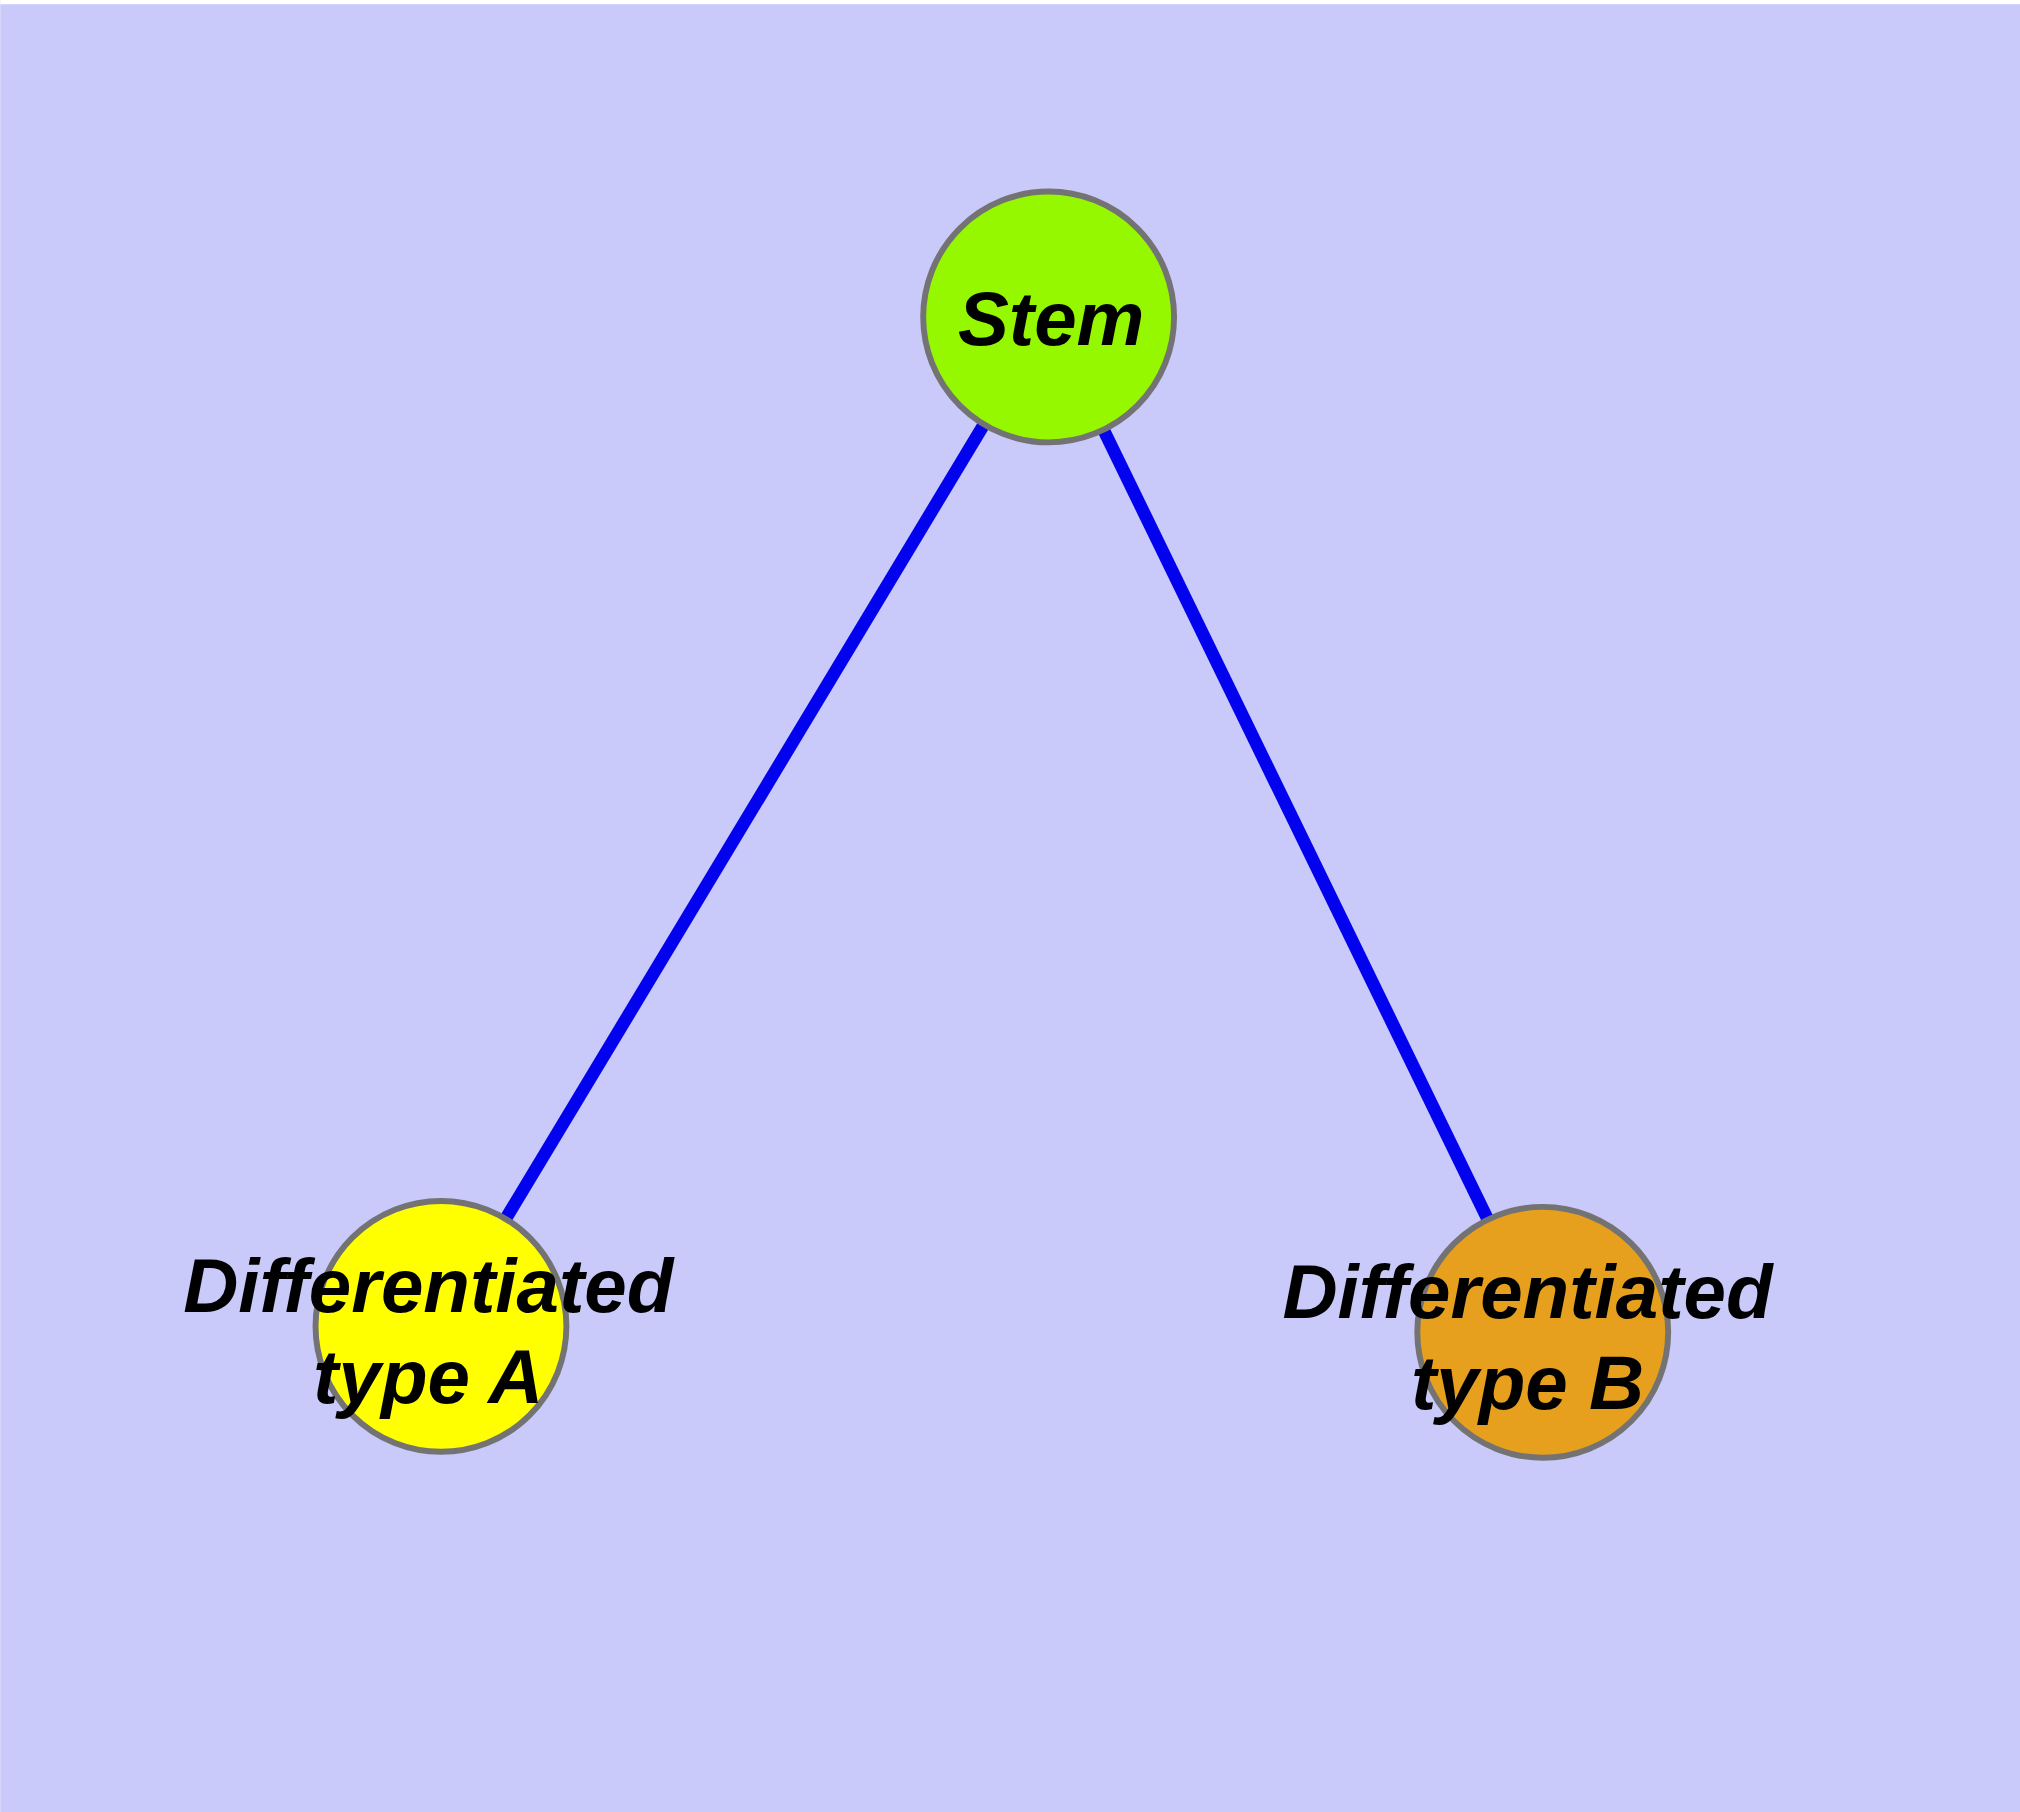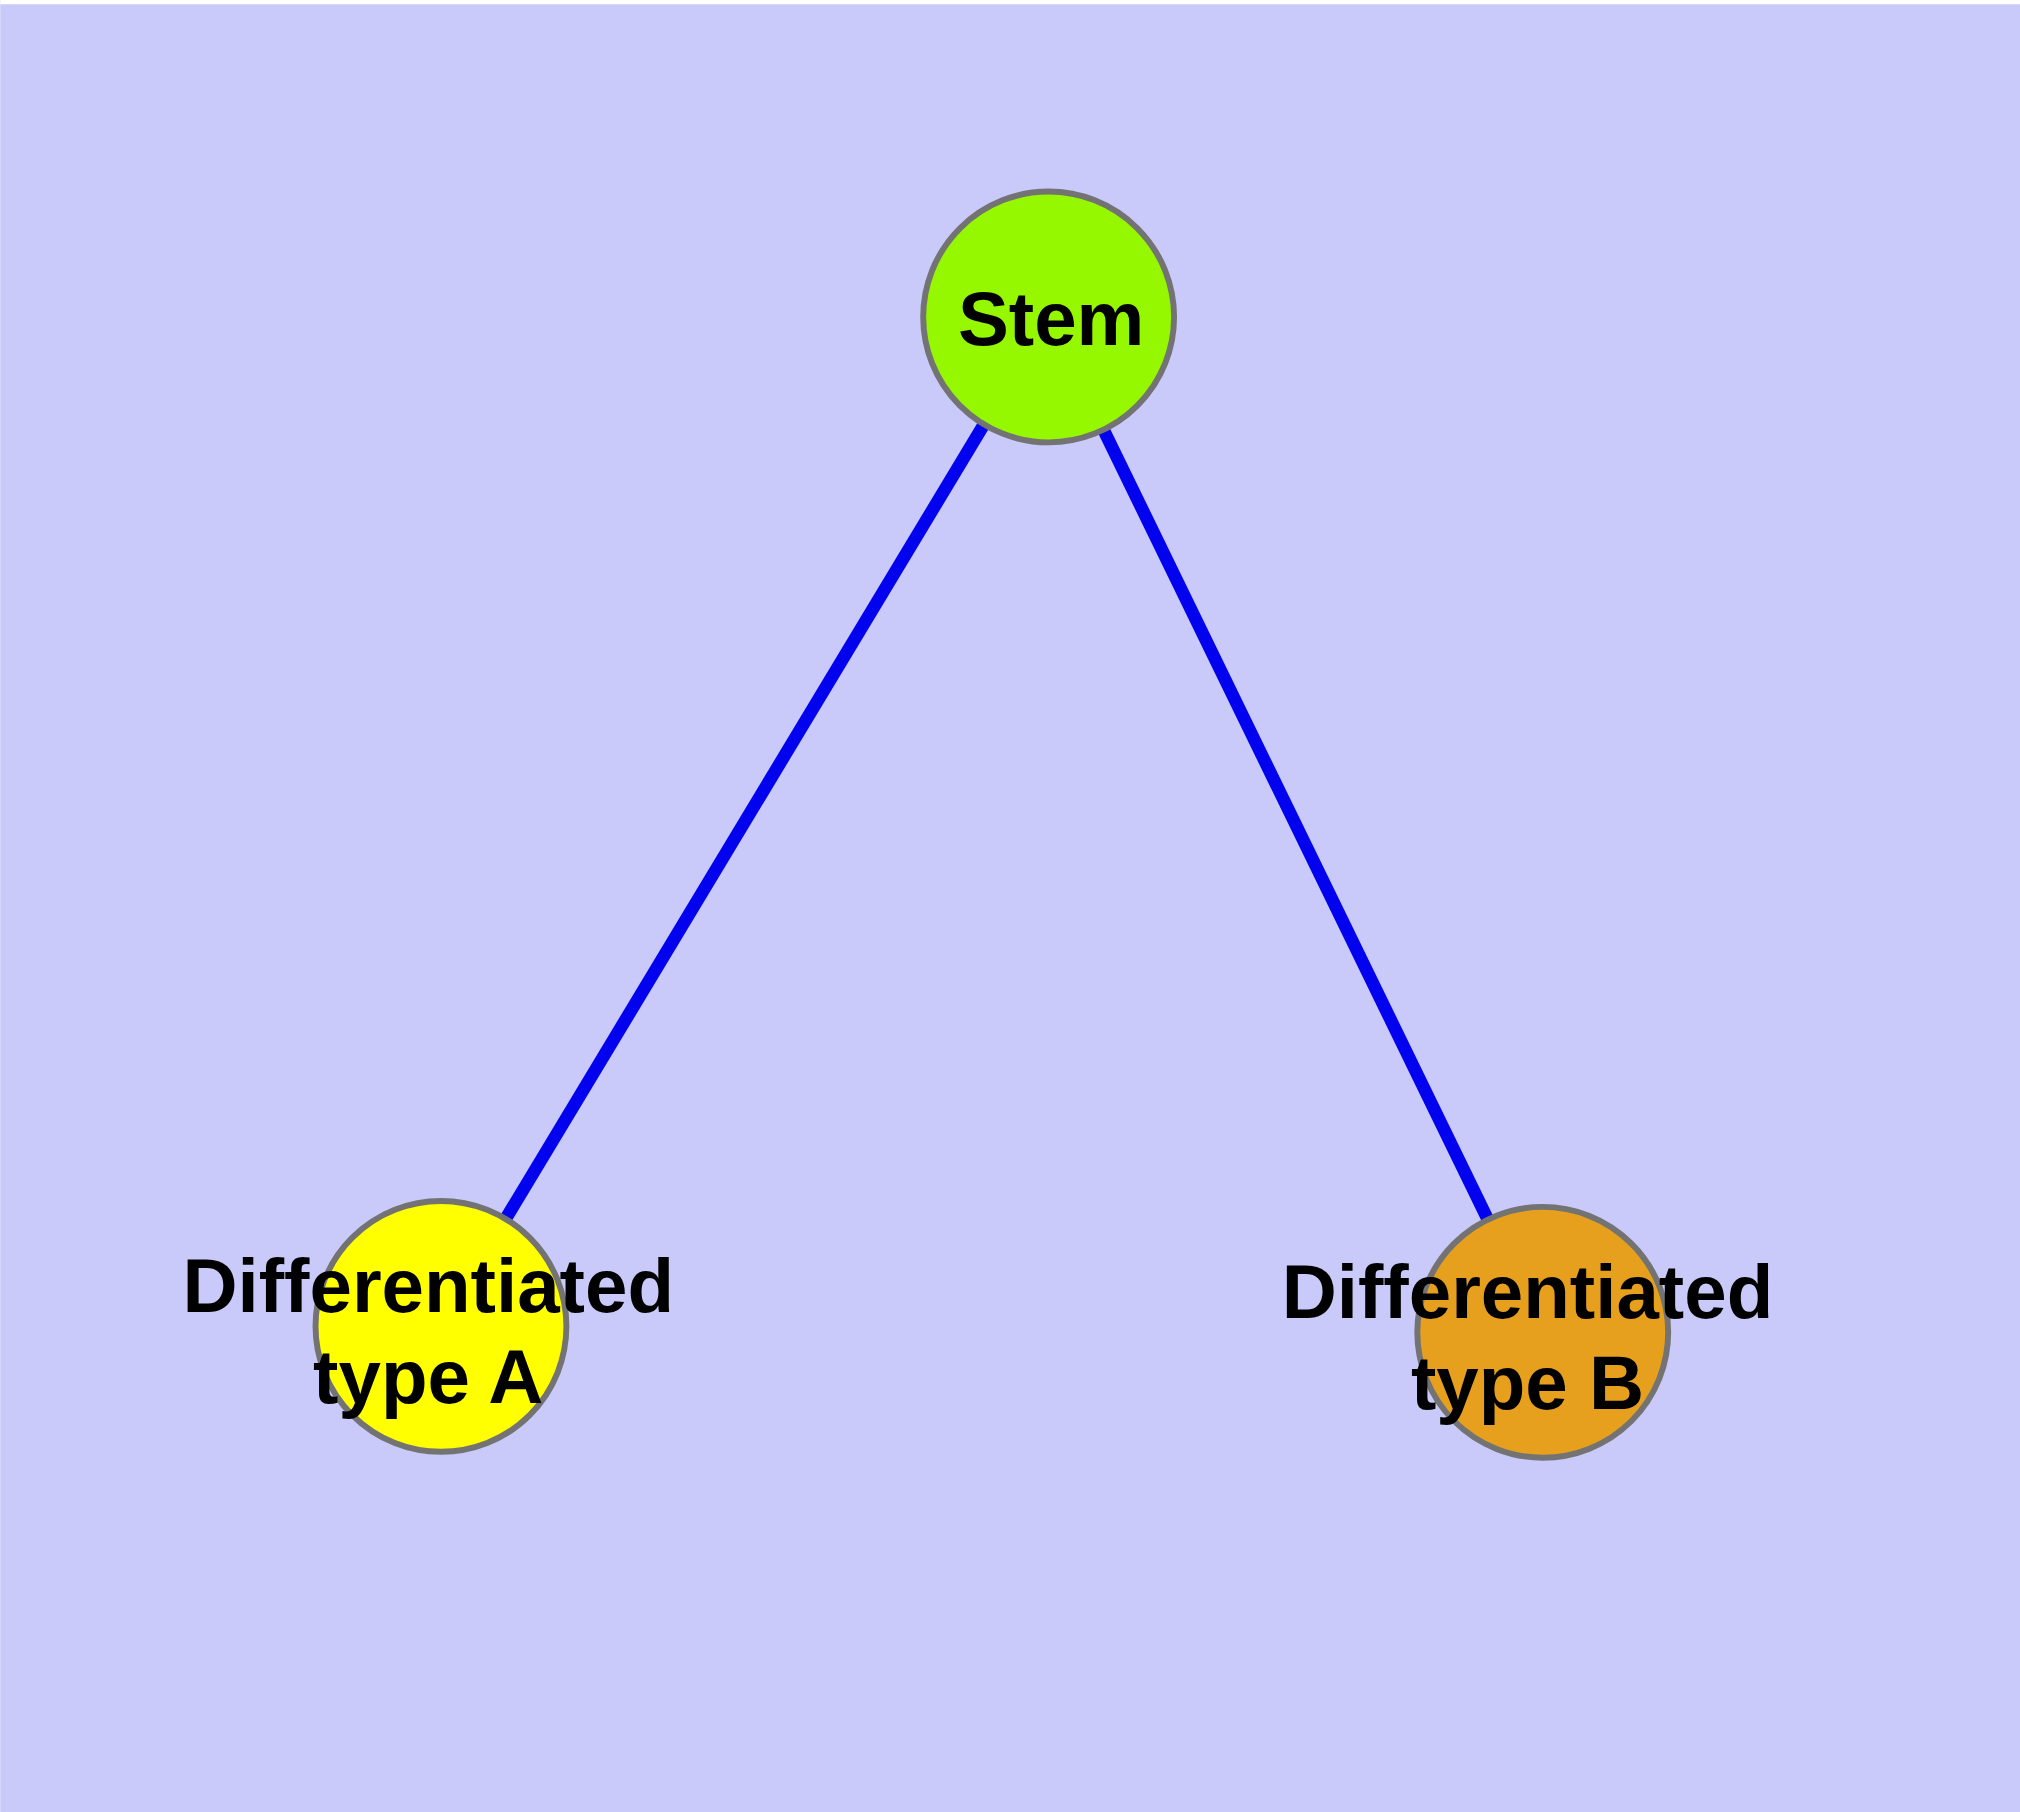--- a/index.html
+++ b/index.html
@@ -8,20 +8,21 @@
     width: 2021px;
     height: 1812px;
     background: #ffffff;
     overflow: hidden;
     font-family: "Liberation Sans", sans-serif;
   }
   .stage {
     position: relative;
     width: 2021px;
     height: 1812px;
+    font-style: italic;
   }
   svg.graph {
     display: block;
     width: 2021px;
     height: 1812px;
   }
   .node-label {
     font-family: "Liberation Sans", sans-serif;
     font-weight: bold;
     font-size: 90px;

